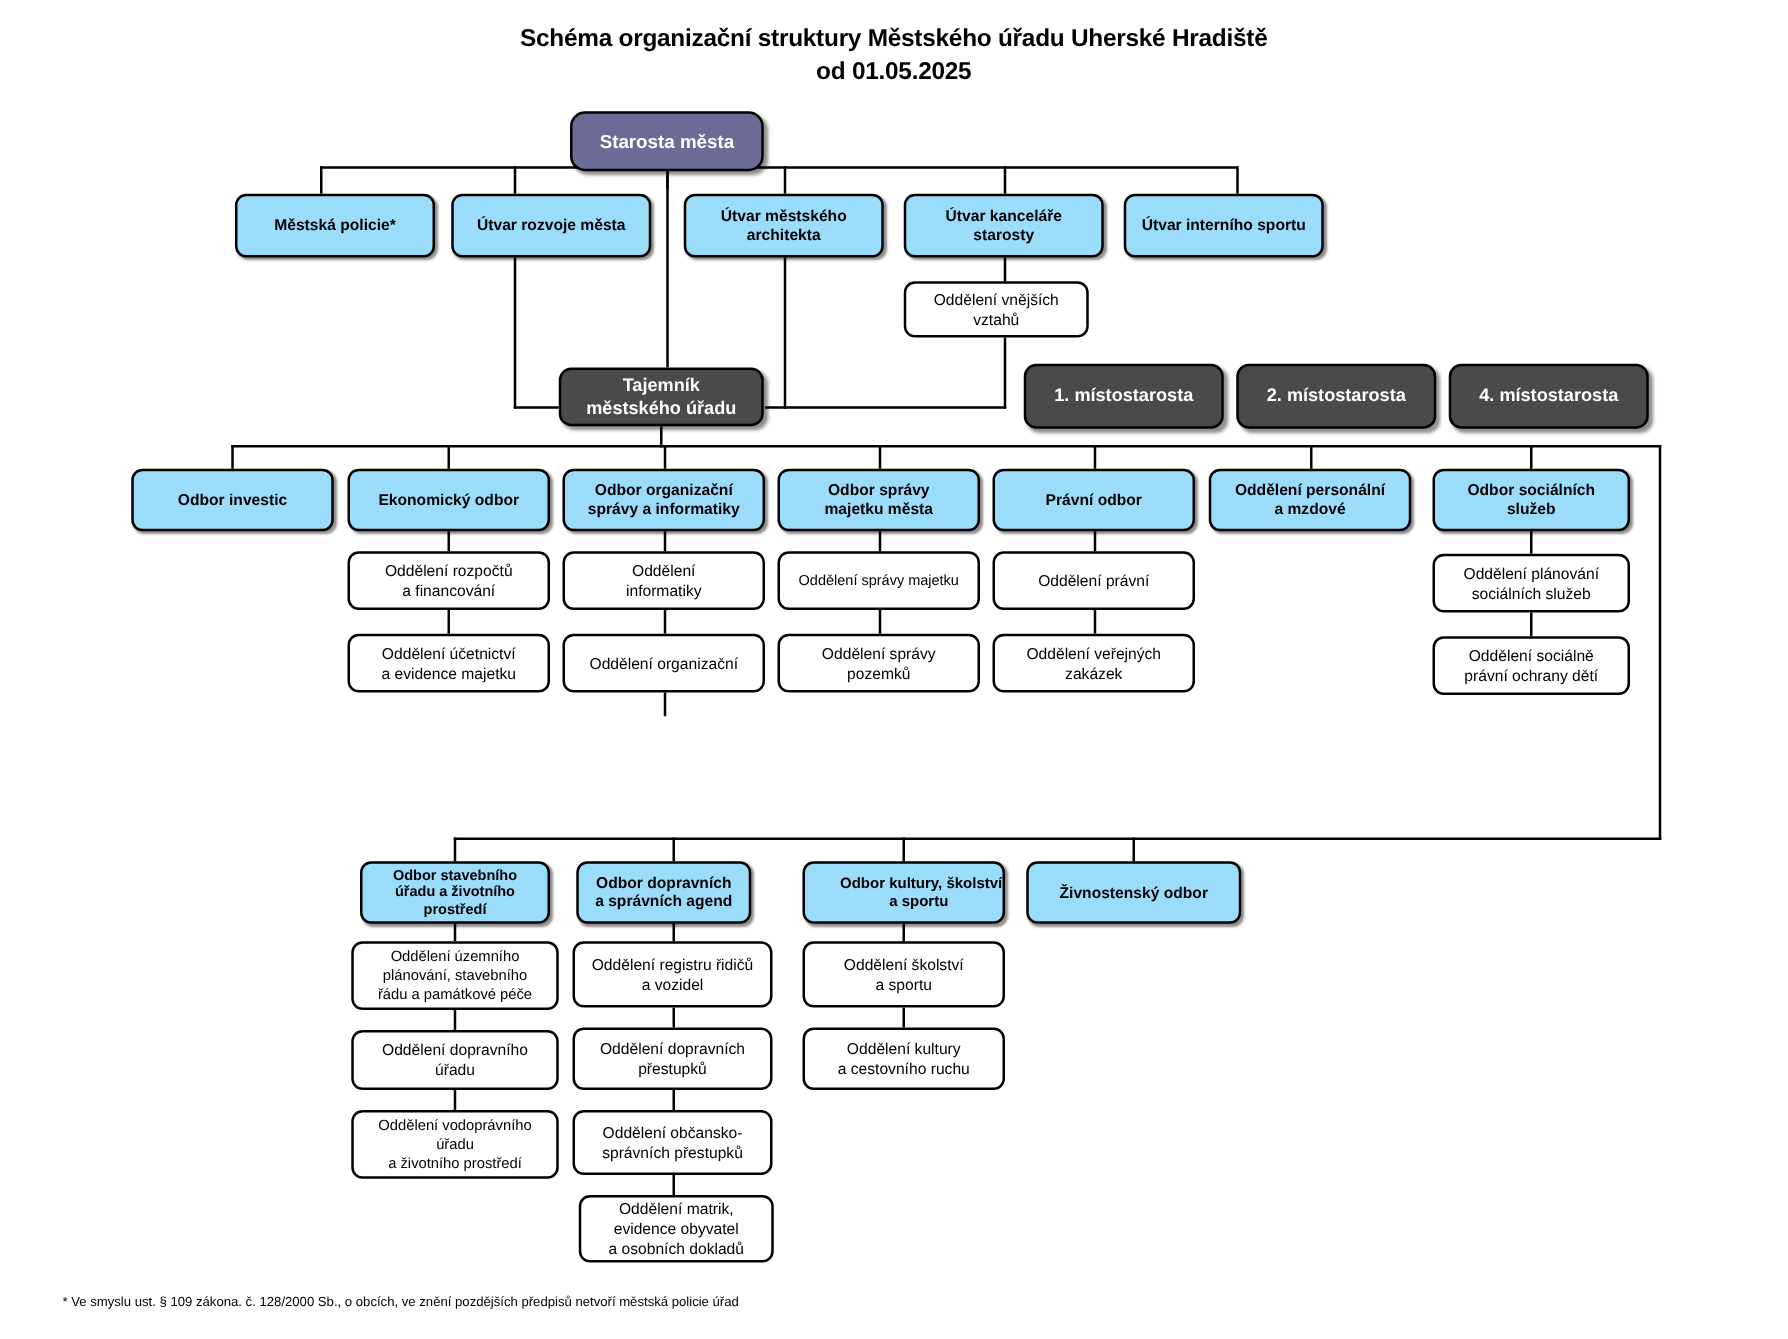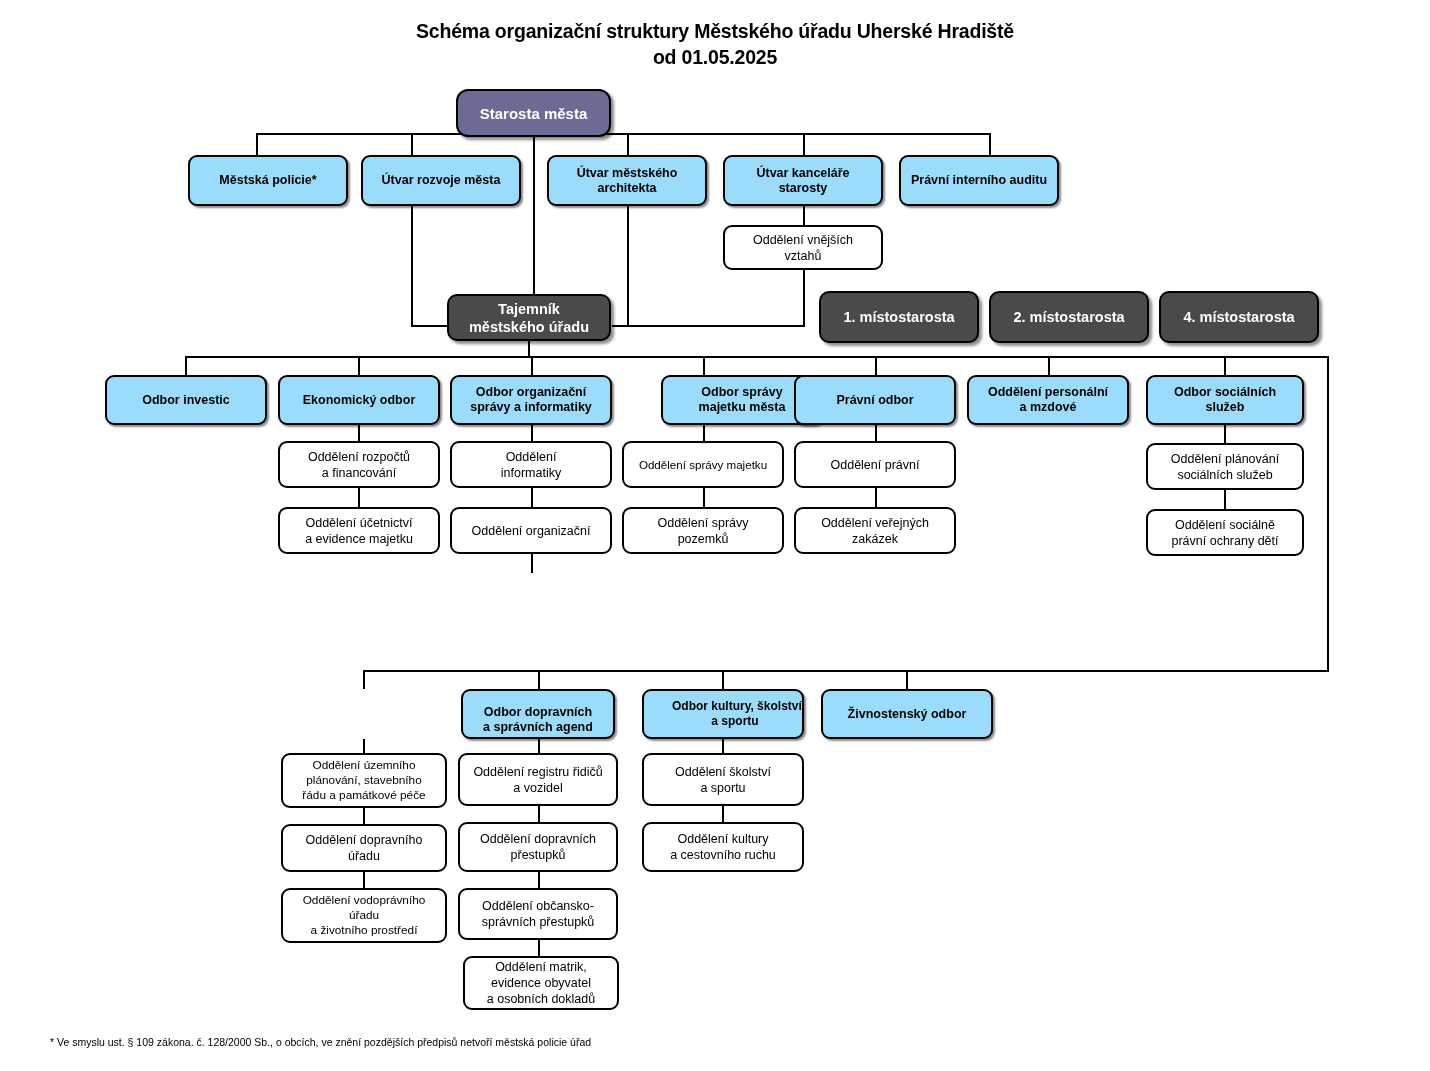--- a/index.html
+++ b/index.html
@@ -171,24 +171,24 @@
   <div class="node n-blue" style="left:361px;top:155px;width:160px;height:51px;">
     <span>Útvar rozvoje města</span>
   </div>
   <div class="node n-blue" style="left:547px;top:155px;width:160px;height:51px;">
     <span>Útvar&nbsp;městského<br>architekta</span>
   </div>
   <div class="node n-blue" style="left:723px;top:155px;width:160px;height:51px;">
     <span>Útvar&nbsp;kanceláře<br>starosty</span>
   </div>
   <div class="node n-blue" style="left:899px;top:155px;width:160px;height:51px;">
-    <span>Právní interního auditu</span>
-  </div>
-
-  <div class="node n-white" style="left:723px;top:225px;width:160px;height:45px;">
+    <span>Útvar interního sportu</span>
+  </div>
+
+  <div class="node n-white" style="left:723px;top:225px;width:148px;height:45px;">
     <span>Oddělení&nbsp;vnějších<br>vztahů</span>
   </div>
 
   <div class="node n-dark" style="left:447px;top:294px;width:164px;height:47px;">
     <span>Tajemník<br>městského&nbsp;úřadu</span>
   </div>
 
   <div class="node n-dark" style="left:819px;top:291px;width:160px;height:52px;">
     <span>1. místostarosta</span>
   </div>
@@ -216,21 +216,21 @@
   <div class="node n-blue" style="left:450px;top:375px;width:162px;height:50px;">
     <span>Odbor&nbsp;organizační<br>správy&nbsp;a&nbsp;informatiky</span>
   </div>
   <div class="node n-white" style="left:450px;top:441px;width:162px;height:47px;">
     <span>Oddělení<br>informatiky</span>
   </div>
   <div class="node n-white" style="left:450px;top:507px;width:162px;height:47px;">
     <span>Oddělení organizační</span>
   </div>
 
-  <div class="node n-blue" style="left:622px;top:375px;width:162px;height:50px;margin-left:39px;">
+  <div class="node n-blue" style="left:622px;top:375px;width:162px;height:50px;">
     <span>Odbor&nbsp;správy<br>majetku&nbsp;města</span>
   </div>
   <div class="node n-white" style="left:622px;top:441px;width:162px;height:47px;">
     <span style="font-size:11.6px;">Oddělení správy majetku</span>
   </div>
   <div class="node n-white" style="left:622px;top:507px;width:162px;height:47px;">
     <span>Oddělení&nbsp;správy<br>pozemků</span>
   </div>
 
   <div class="node n-blue" style="left:794px;top:375px;width:162px;height:50px;">
@@ -250,31 +250,34 @@
   <div class="node n-blue" style="left:1146px;top:375px;width:158px;height:50px;">
     <span>Odbor&nbsp;sociálních<br>služeb</span>
   </div>
   <div class="node n-white" style="left:1146px;top:443px;width:158px;height:47px;">
     <span>Oddělení&nbsp;plánování<br>sociálních&nbsp;služeb</span>
   </div>
   <div class="node n-white" style="left:1146px;top:509px;width:158px;height:47px;">
     <span>Oddělení&nbsp;sociálně<br>právní&nbsp;ochrany&nbsp;dětí</span>
   </div>
 
+  <div class="node n-blue" style="left:288px;top:689px;width:152px;height:50px;">
+    <span style="font-size:11.6px;line-height:13.5px;">Odbor&nbsp;stavebního<br>úřadu&nbsp;a&nbsp;životního<br>prostředí</span>
+  </div>
   <div class="node n-white" style="left:281px;top:753px;width:166px;height:55px;">
     <span style="font-size:11.8px;line-height:15px;">Oddělení&nbsp;územního<br>plánování,&nbsp;stavebního<br>řádu&nbsp;a&nbsp;památkové&nbsp;péče</span>
   </div>
   <div class="node n-white" style="left:281px;top:824px;width:166px;height:48px;">
     <span>Oddělení&nbsp;dopravního<br>úřadu</span>
   </div>
   <div class="node n-white" style="left:281px;top:888px;width:166px;height:55px;">
     <span style="font-size:11.8px;line-height:15px;">Oddělení&nbsp;vodoprávního<br>úřadu<br>a&nbsp;životního&nbsp;prostředí</span>
   </div>
 
-  <div class="node n-blue" style="left:461px;top:689px;width:154px;height:50px;align-items:flex-end;">
+  <div class="node n-blue" style="left:461px;top:689px;width:140px;height:50px;">
     <span>Odbor&nbsp;dopravních<br>a&nbsp;správních&nbsp;agend</span>
   </div>
   <div class="node n-white" style="left:458px;top:753px;width:160px;height:53px;">
     <span>Oddělení&nbsp;registru&nbsp;řidičů<br>a&nbsp;vozidel</span>
   </div>
   <div class="node n-white" style="left:458px;top:822px;width:160px;height:50px;">
     <span>Oddělení&nbsp;dopravních<br>přestupků</span>
   </div>
   <div class="node n-white" style="left:458px;top:888px;width:160px;height:52px;">
     <span>Oddělení&nbsp;občansko-<br>správních&nbsp;přestupků</span>

